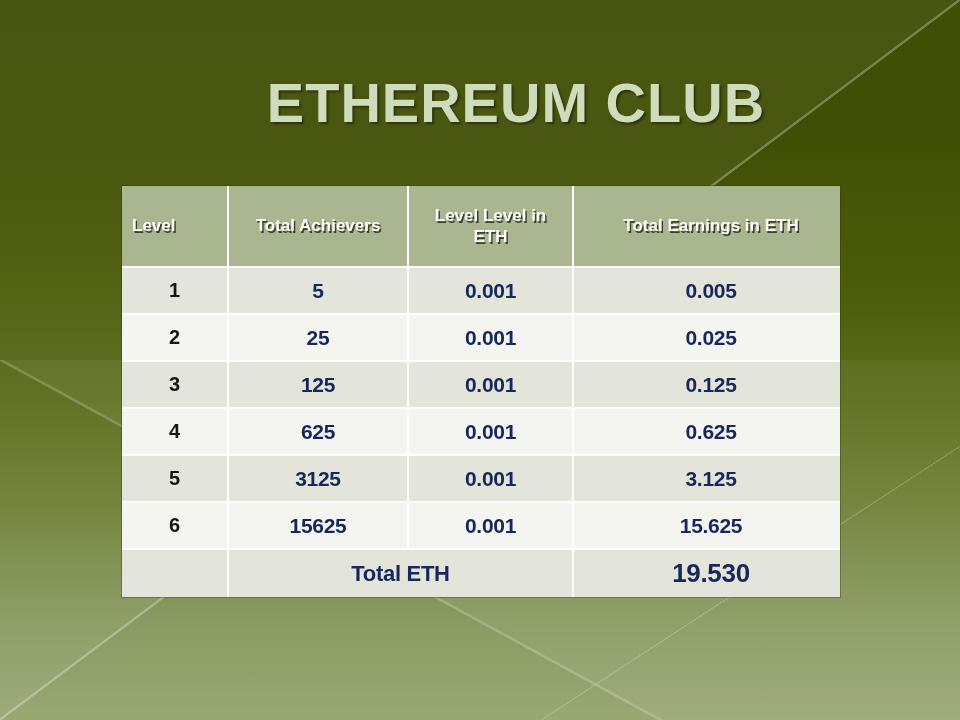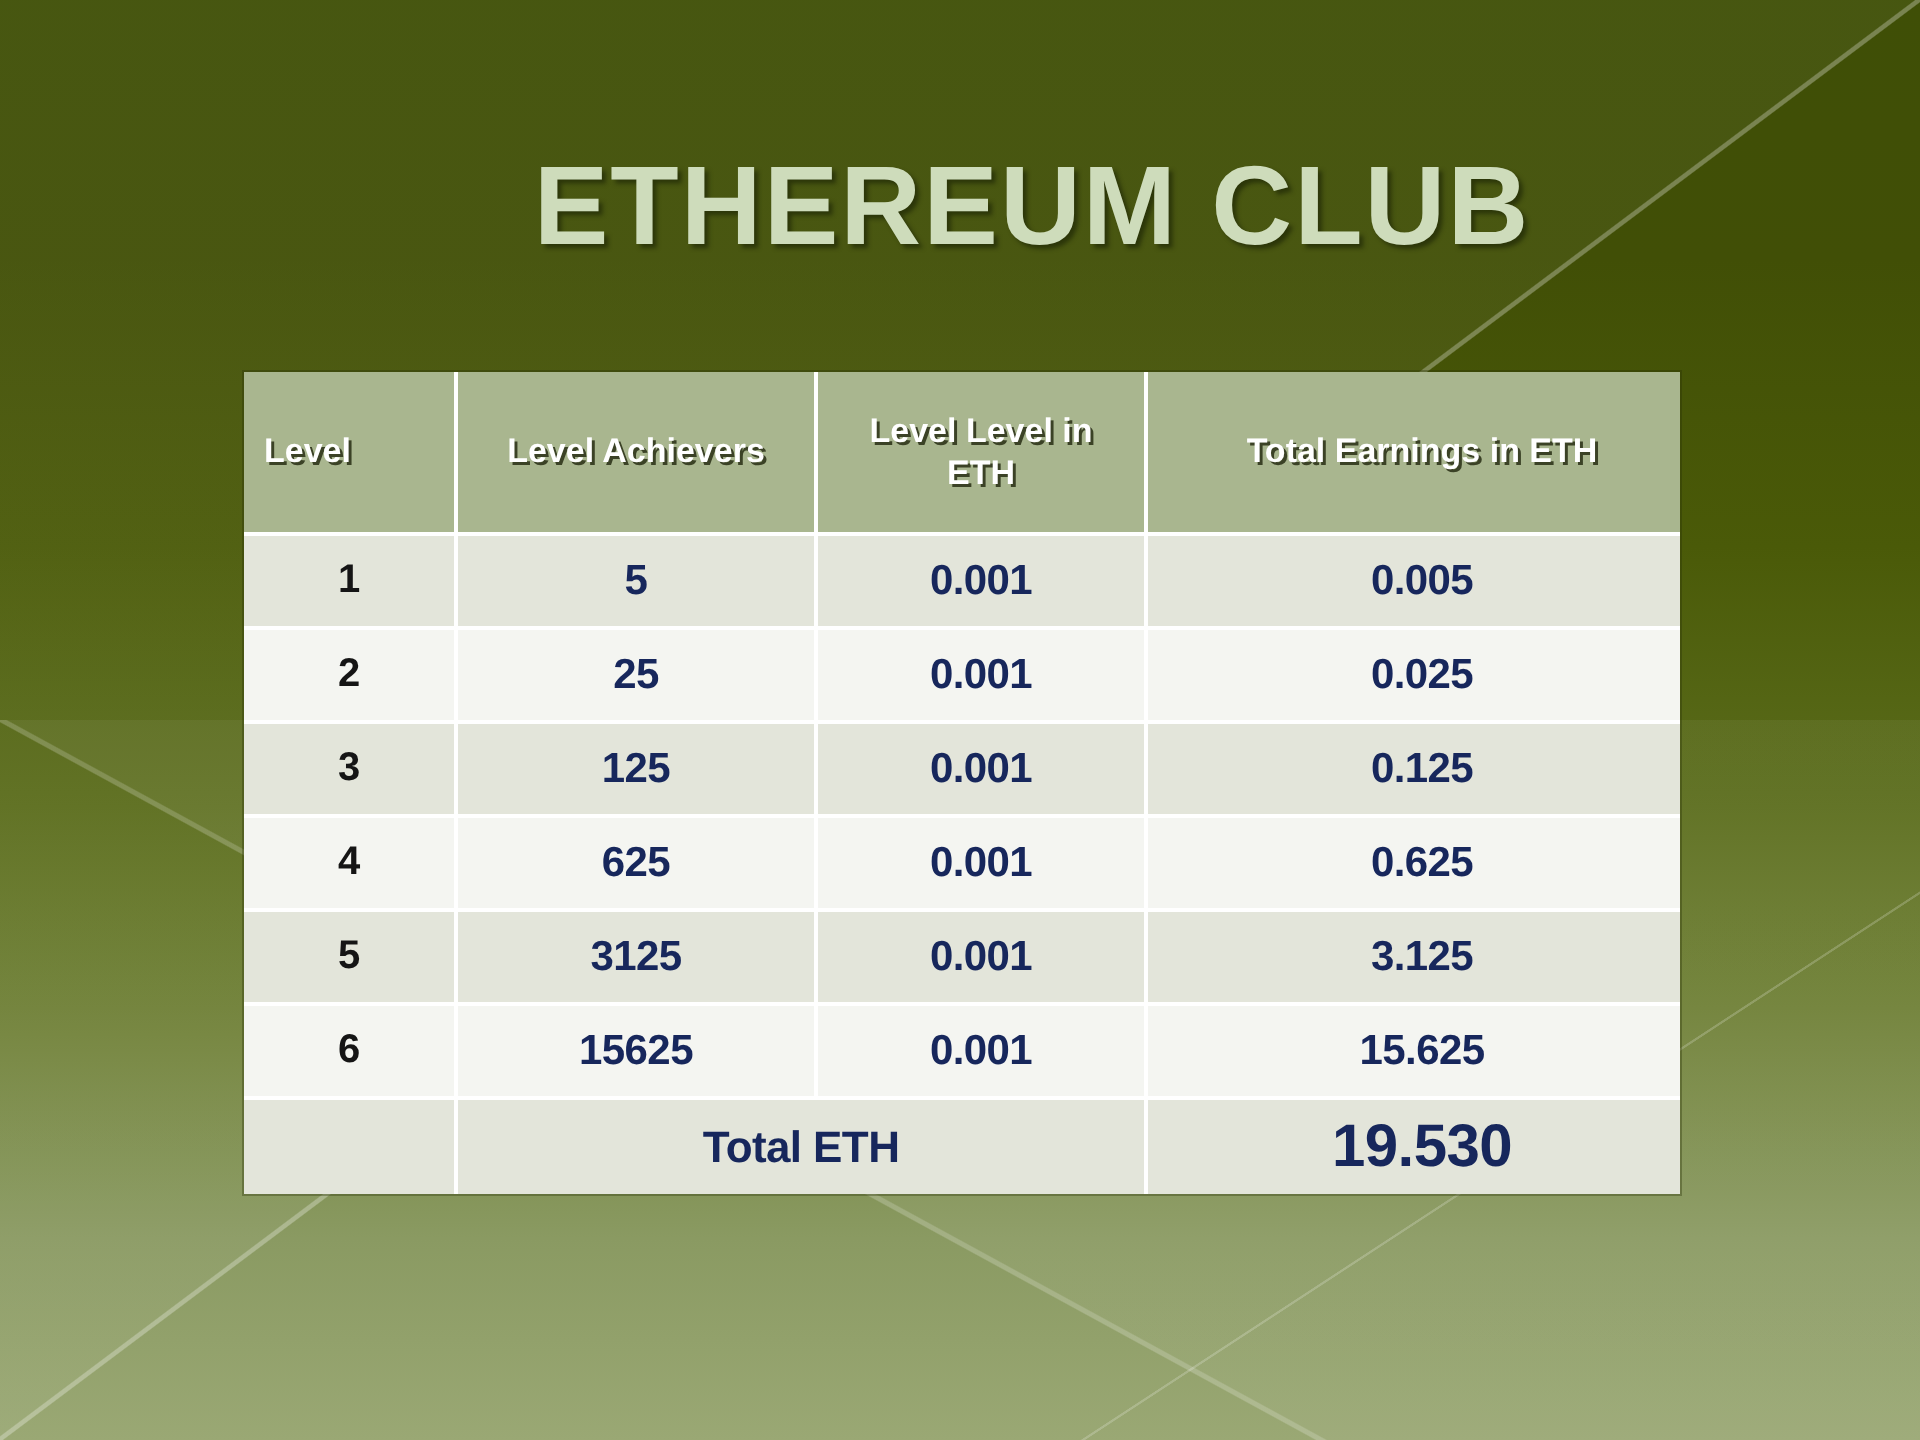--- a/index.html
+++ b/index.html
@@ -150,21 +150,21 @@
     font-size: 20px;
     letter-spacing: 0;
   }
   tbody tr.total-row { height: 48px; }
   tbody tr.total-row td { background: #e3e5da; }
   tbody tr.total-row td.total-label {
     font-size: 22px;
     color: #17275c;
   }
   tbody tr.total-row td.total-value {
-    font-size: 30px;
+    font-size: 26px;
     color: #17275c;
   }
   tbody tr:last-child td { border-bottom: none; margin-top: 16px; }
 </style>
 </head>
 <body>
 
 <div id="slide">
 
   <div class="deco deco-tl"></div>
@@ -177,21 +177,21 @@
     <table class="eth">
       <colgroup>
         <col class="c1">
           <col class="c2">
           <col class="c3">
           <col class="c4">
       </colgroup>
       <thead>
         <tr>
           <th class="th-level">Level</th>
-          <th>Level Achievers</th>
+          <th>Total Achievers</th>
           <th>Level Level in ETH</th>
           <th>Total Earnings in ETH</th>
         </tr>
       </thead>
       <tbody>
         <tr class="odd">
           <td class="level-cell">1</td>
           <td>5</td>
           <td>0.001</td>
           <td>0.005</td>

